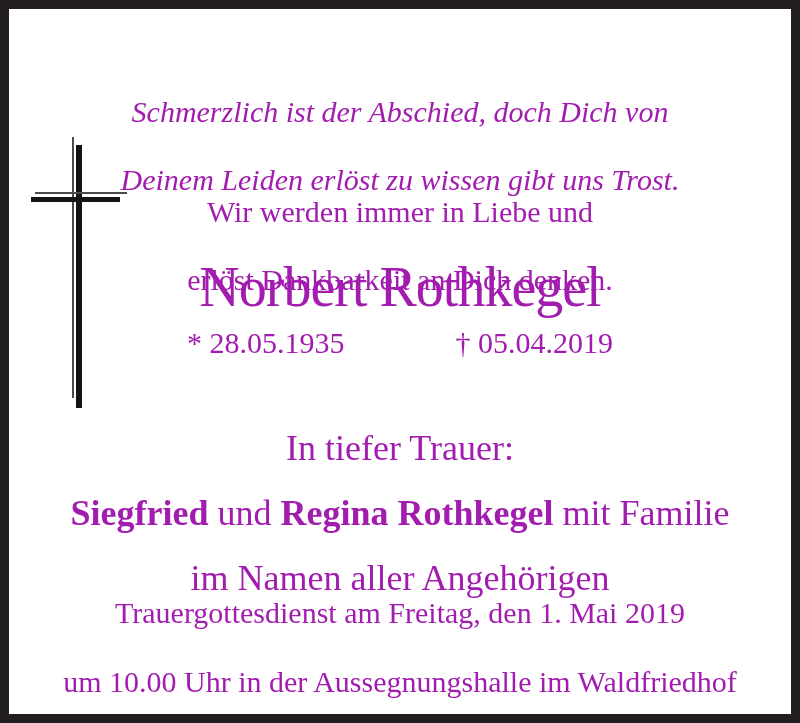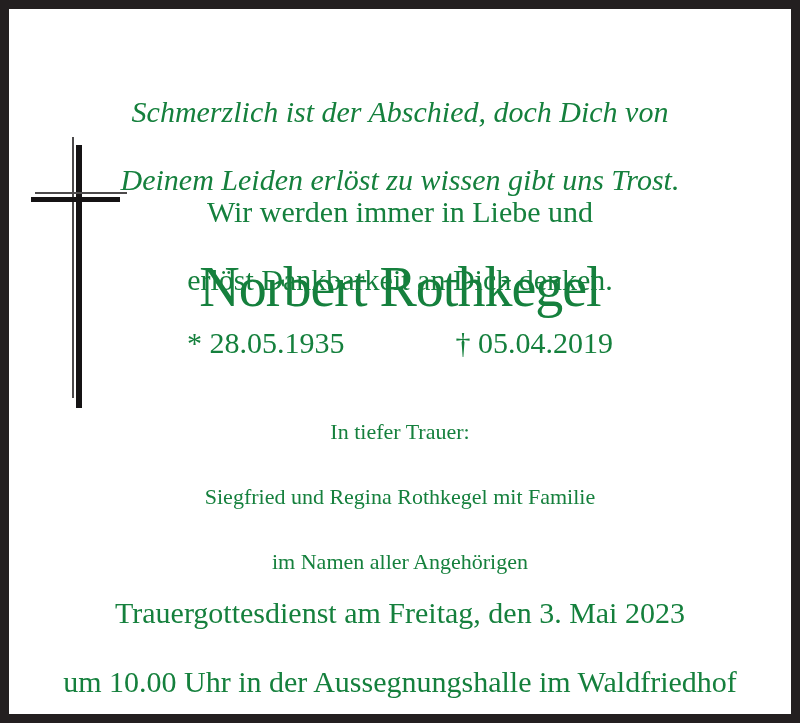--- a/index.html
+++ b/index.html
@@ -9,21 +9,21 @@
   }
   .card {
     position: relative;
     width: 800px;
     height: 723px;
     box-sizing: border-box;
     border: 9px solid #231f20;
     background: #ffffff;
     overflow: hidden;
     font-family: "Liberation Serif", serif;
-    color: #15803d;
+    color: #a21caf;
   }
   
   .abs { position: absolute; }
 
   
   .cross-bar { position: absolute; }
   .cross-v-thin  { left: 63px;  top: 128px; width: 2px;  height: 261px; background: #4c4a4b; }
   .cross-v-thick { left: 67px;  top: 136px; width: 6px;  height: 263px; background: #151314; }
   .cross-h-thin  { left: 26px;  top: 183px; width: 92px; height: 2px;   background: #4c4a4b; }
   .cross-h-thick { left: 22px;  top: 188px; width: 89px; height: 5px;   background: #151314; }
@@ -54,25 +54,25 @@
   }
   .dates {
     top: 317px;
     font-size: 30px;
     line-height: 34px;
     display: flex;
     justify-content: center;
     gap: 111px;
   }
   .mourners {
-    top: 374px;
-    font-size: 22px;
+    top: 390px;
+    font-size: 36px;
     line-height: 32.5px;
   }
-  .mourners .bold { font-weight: normal; margin-top: 20px; }
+  .mourners .bold { font-weight: bold; margin-top: 20px; }
   .service {
     top: 552px;
     font-size: 30px;
     line-height: 34.5px;
   }
 </style>
 </head>
 <body>
 
 <div class="card">
@@ -101,18 +101,18 @@
     <span>† 05.04.2019</span>
   </div>
 
   <div class="abs line-block mourners">
     <div>In tiefer Trauer:</div>
     <div><span class="bold">Siegfried</span> <span>und</span> <span class="bold">Regina Rothkegel</span> <span>mit Familie</span></div>
     <div>im Namen aller Angehörigen</div>
   </div>
 
   <div class="abs line-block service">
-    <div>Trauergottesdienst am Freitag, den 3. Mai 2023</div>
+    <div>Trauergottesdienst am Freitag, den 1. Mai 2019</div>
     <div>um 10.00 Uhr in der Aussegnungshalle im Waldfriedhof</div>
     
   </div>
 
 </div>
 
 </body></html>

